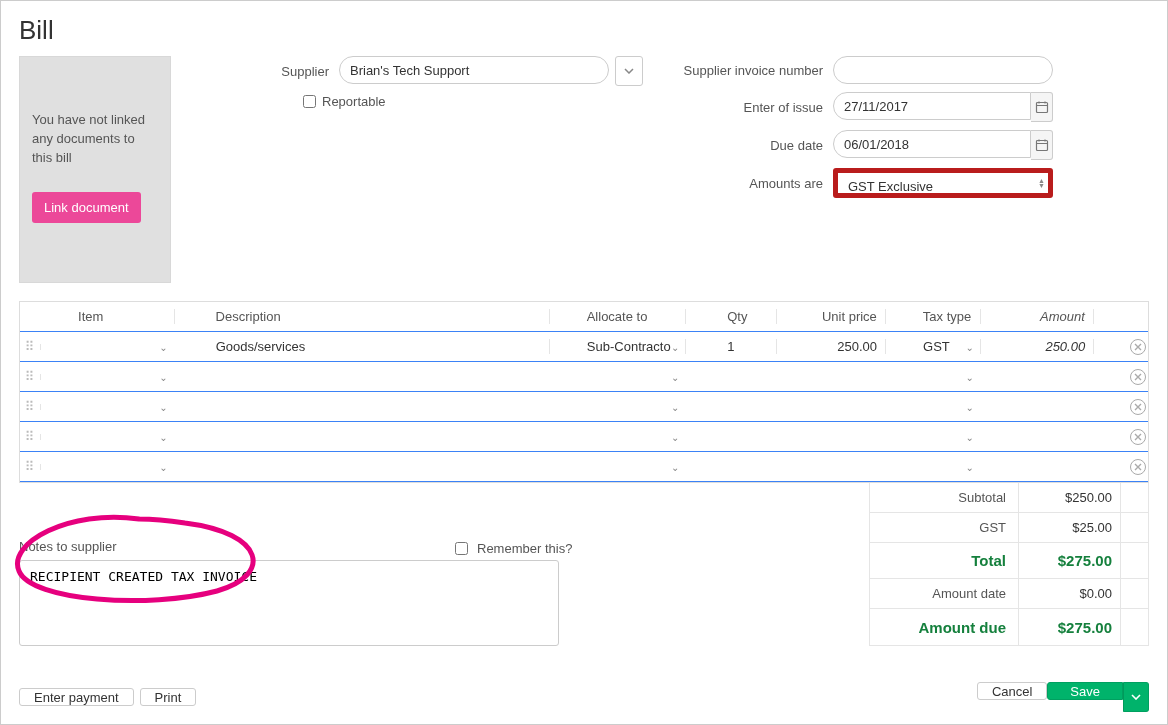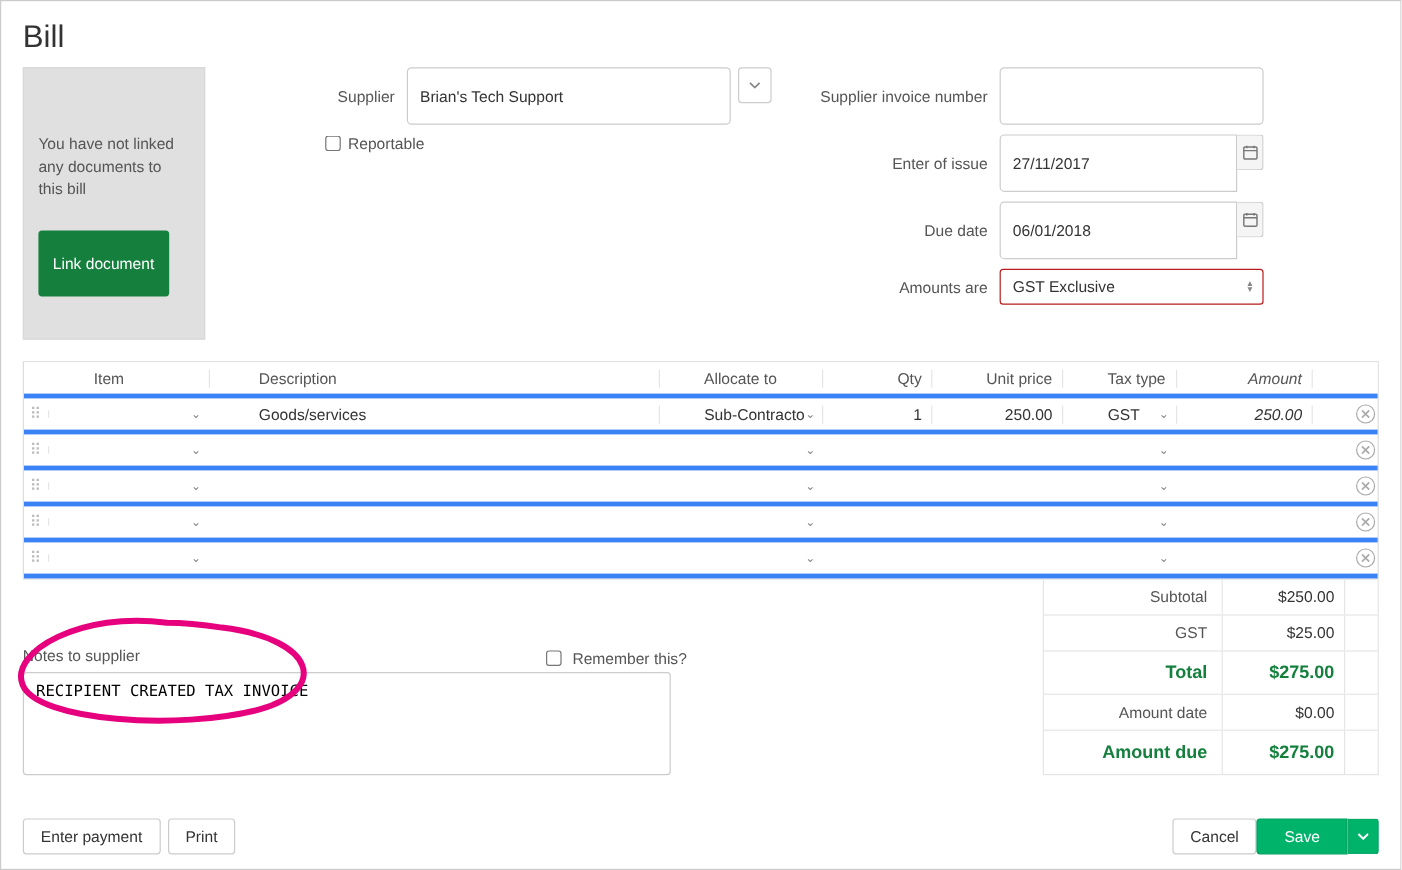--- a/index.html
+++ b/index.html
@@ -37,25 +37,25 @@
     color: #555;
     font-size: 13px;
     position: relative;
   }
   .doc-box .msg {
     margin-top: 42px;
     line-height: 1.45;
   }
   .link-doc-btn {
     margin-top: 24px;
-    background: #15803d;
+    background: #ec4899;
     color: #fff;
     border: none;
     border-radius: 3px;
-    padding: 20px 12px;
+    padding: 8px 12px;
     font-size: 13px;
     cursor: pointer;
   }
   .form-cols {
     flex: 1;
     display: flex;
     justify-content: flex-start;
   }
   .form-left, .form-right {
     display: flex;
@@ -68,23 +68,23 @@
     gap: 10px;
   }
   .field-row .lbl {
     width: 180px;
     text-align: right;
     color: #555;
     font-size: 13px;
   }
   .form-left .field-row .lbl { width: 140px; }
   .text-input, .select-input, .date-input {
-    height: 48px;
+    height: 28px;
     border: 1px solid #ccc;
-    border-radius: 4px;
+    border-radius: 14px;
     padding: 4px 10px;
     font-size: 13px;
     background: #fff;
     color: #333;
   }
   .supplier-wrap {
     display: flex;
     gap: 6px;
   }
   .supplier-input { width: 270px; }
@@ -96,21 +96,21 @@
     background: #fff;
     display: flex;
     align-items: center;
     justify-content: center;
     cursor: pointer;
   }
   .checkbox-row {
     display: flex;
     align-items: center;
     gap: 6px;
-    margin-left: 82px;
+    margin-left: 114px;
     color: #555;
   }
   .checkbox-row input { margin: 0; cursor: pointer; }
   .right-input { width: 220px; }
   .date-wrap {
     display: flex;
     width: 220px;
   }
   .date-wrap .date-input {
     flex: 1;
@@ -129,21 +129,21 @@
     align-items: center;
     justify-content: center;
     cursor: pointer;
   }
   .select-wide {
     width: 220px;
     position: relative;
   }
   .select-wide .sel-val {
     height: 30px;
-    border: 1px solid #b91c1c;
+    border: 5px solid #b91c1c;
     border-radius: 3px;
     padding: 6px 28px 6px 10px;
     background: #fff;
     cursor: pointer;
     position: relative;
   }
   .select-wide .sel-caret {
     position: absolute;
     right: 8px;
     top: 50%;
@@ -155,30 +155,30 @@
     font-size: 7px;
   }
 
   
   .grid {
     width: 100%;
     border: 1px solid #ddd;
   }
   .grid .head-row, .grid .body-row {
     display: flex;
-    border-bottom: 4px solid #3b82f6;
+    border-bottom: 1px solid #3b82f6;
     gap: 33px;
   }
   .grid .head-row { background: #fff; height: 30px; align-items: center; color: #555; }
   .grid .body-row { height: 30px; align-items: center; }
   .col-drag   { width: 28px;  border-right: 1px solid #e5e5e5; display:flex; align-items:center; justify-content:center; }
   .col-item   { width: 132px; border-right: 1px solid #e5e5e5; padding: 0 4px; position: relative; }
   .col-desc   { width: 454px; border-right: 1px solid #e5e5e5; padding: 0 8px; }
   .col-alloc  { width: 136px; border-right: 1px solid #e5e5e5; padding: 0 4px; position: relative; }
-  .col-qty    { width: 72px;  border-right: 1px solid #e5e5e5; padding: 0 8px; text-align: right; }
+  .col-qty    { width: 72px;  border-right: 1px solid #e5e5e5; padding: 0 8px; text-align: left; }
   .col-price  { width: 96px;  border-right: 1px solid #e5e5e5; padding: 0 8px; text-align: right; }
   .col-tax    { width: 80px;  border-right: 1px solid #e5e5e5; padding: 0 4px; position: relative; }
   .col-amount { width: 102px; border-right: 1px solid #e5e5e5; padding: 0 8px; text-align: right; font-style: italic; }
   .col-del    { width: 28px; display:flex; align-items:center; justify-content:center; }
   .head-row .col-drag, .head-row .col-del { border-right: 1px solid #e5e5e5; }
   .head-row > div { font-size: 13px; }
   .cell-chev {
     position: absolute;
     right: 6px;
     top: 50%;
@@ -287,21 +287,21 @@
     position: absolute;
     left: 18px;
     right: 18px;
     bottom: 12px;
     display: flex;
     justify-content: space-between;
     align-items: center;
   }
   .footer-left { display: flex; gap: 6px; }
   .btn {
-    height: 30px;
+    height: 18px;
     border: 1px solid #ccc;
     border-radius: 3px;
     background: #fff;
     padding: 0 14px;
     font-size: 13px;
     cursor: pointer;
     color: #333;
   }
   .footer-right { display: flex; gap: 0; }
   .btn-save {

